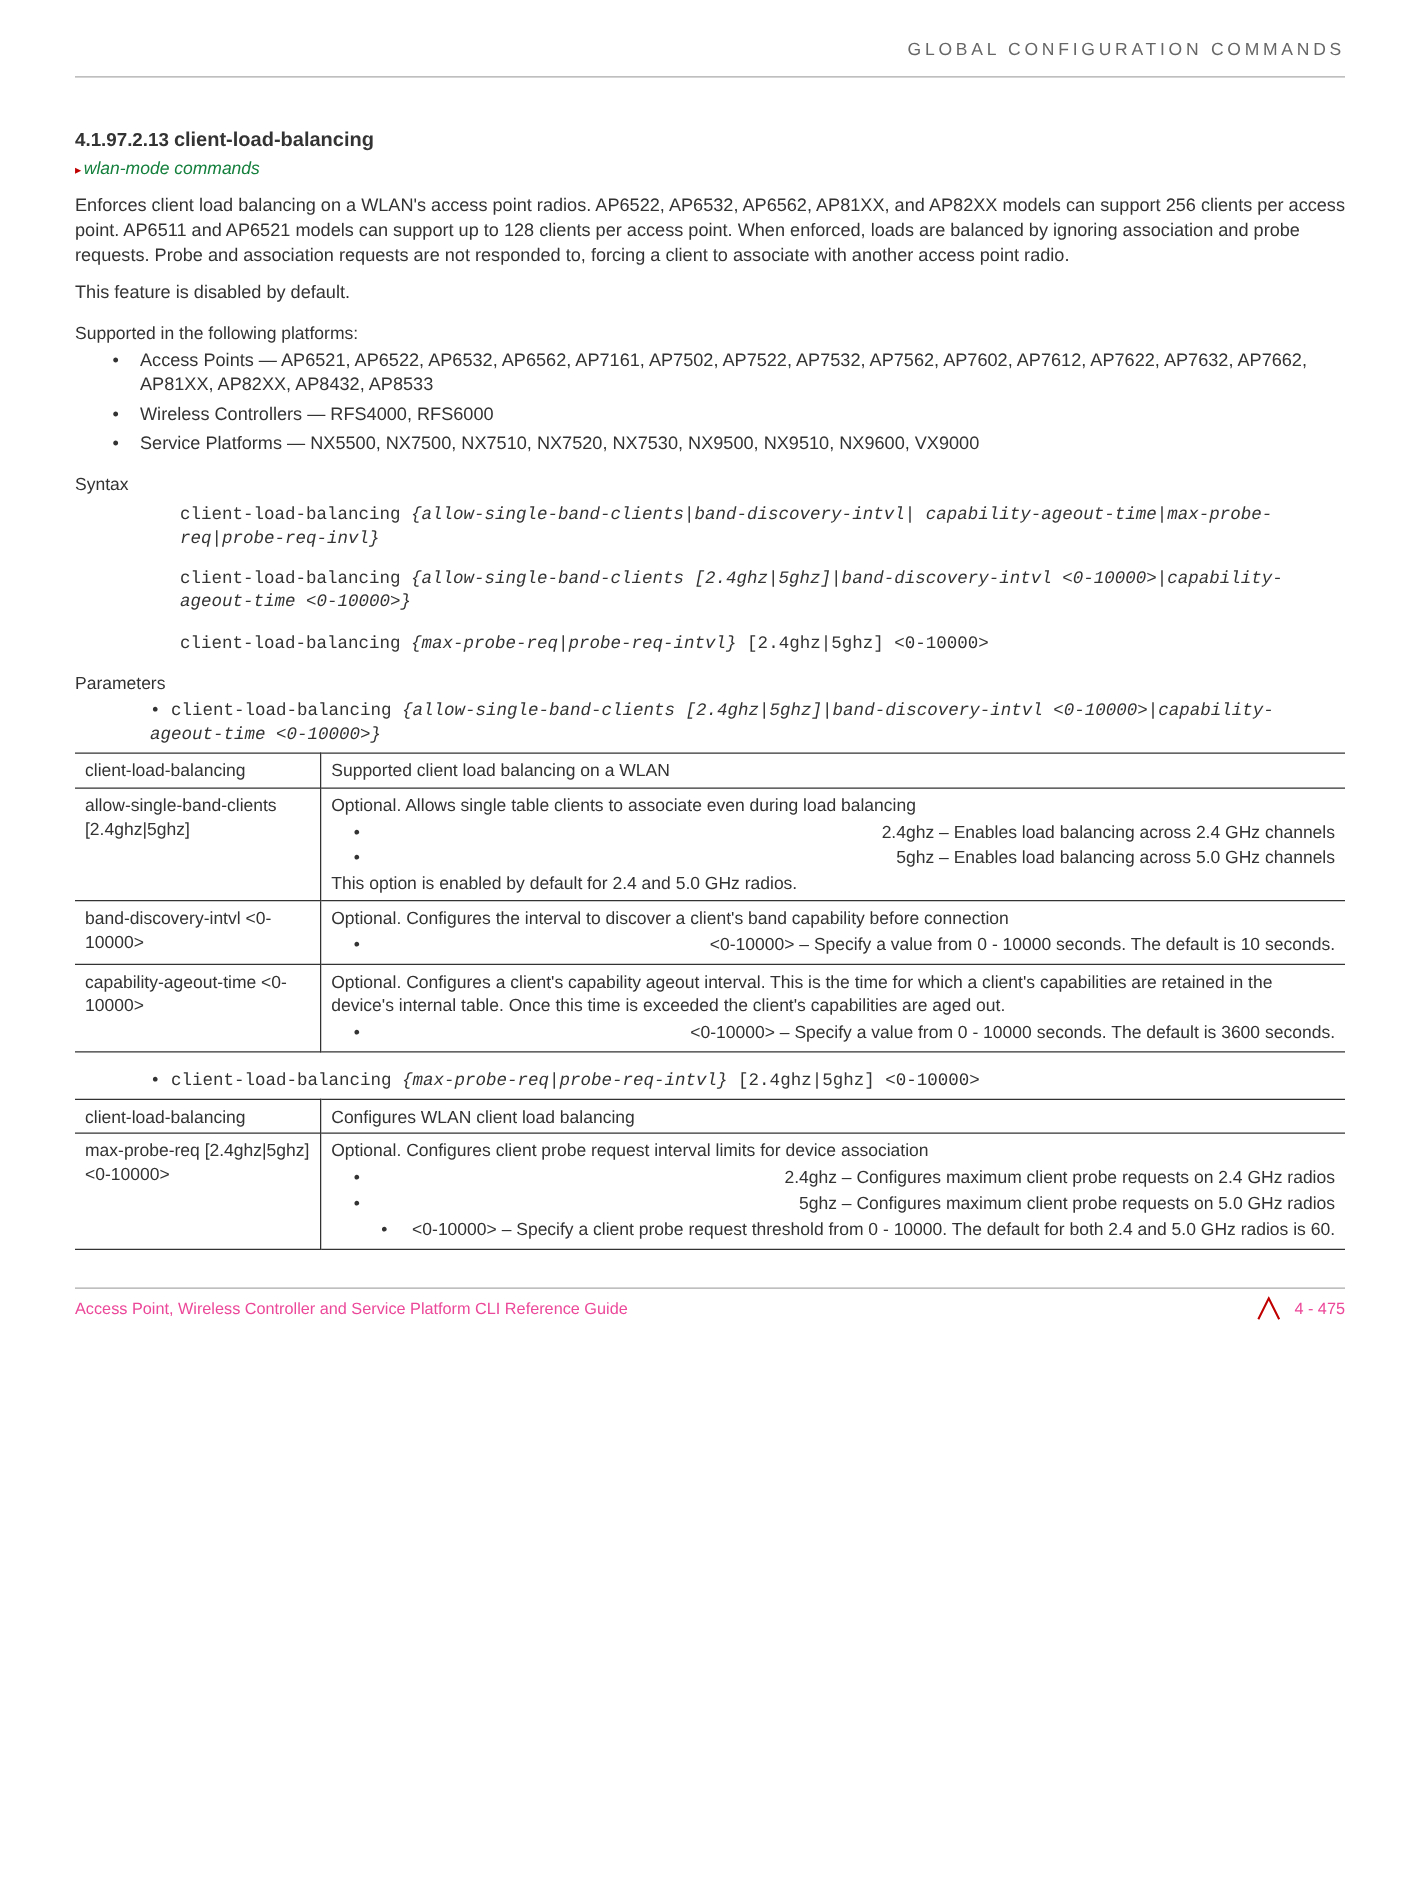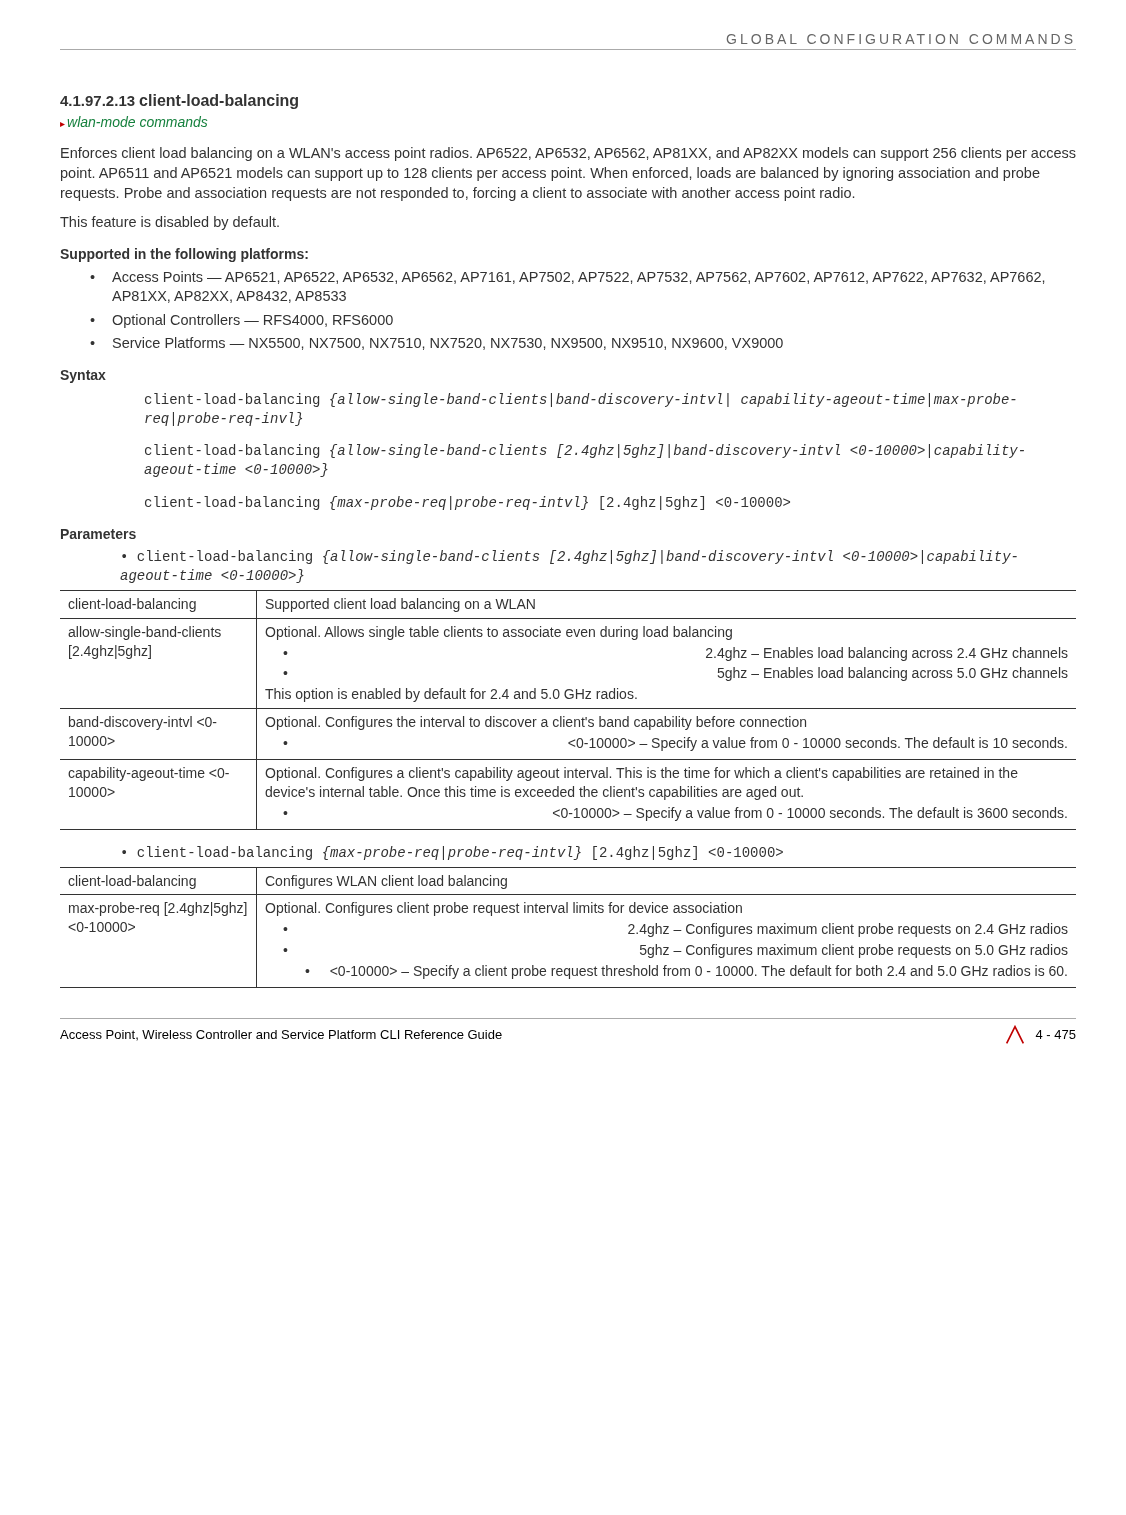--- a/index.html
+++ b/index.html
@@ -12,40 +12,40 @@
     box-sizing: border-box;
     line-height: 1.35;
   }
   .header-right {
     text-align: right;
     font-size: 14px;
     letter-spacing: 3px;
     color: #666;
     font-weight: 300;
     border-bottom: 0.5px solid #aaa;
-    padding-bottom: 0;
+    padding-bottom: 12px;
     margin-bottom: 40px;
   }
   .sec-num { font-weight: bold; font-size: 15px; }
   .sec-title { font-weight: bold; font-size: 16px; }
   .breadcrumb {
     color: #15803d;
     font-style: italic;
     font-size: 14px;
     margin: 2px 0 12px 0;
   }
   .breadcrumb::before {
     content: "▸";
     font-style: normal;
     margin-right: 2px;
     font-size: 10px;
     color: #c00000;
   }
   p { margin: 10px 0; }
-  .bold-label { font-weight: bold; font-size: 14px; margin-top: 12px; }
+  .bold-label { font-weight: normal; font-size: 14px; margin-top: 12px; }
   ul.plat { margin: 2px 0 10px 30px; padding: 0; }
   ul.plat li { list-style: none; position: relative; padding-left: 22px; margin: 4px 0; }
   ul.plat li::before { content: "•"; position: absolute; left: 0; }
   .mono { font-family: "Courier New", monospace; font-size: 14px; }
   .ital { font-style: italic; }
   .syntax-block { margin: 6px 0 6px 84px; }
   .param-lead { margin: 4px 0 4px 60px; }
   table { width: 100%; border-collapse: collapse; margin: 4px 0 14px 0; font-size: 14px; }
   td { border-top: 1px solid #333; border-bottom: 1px solid #333; padding: 4px 8px; vertical-align: top; }
   td:first-child { width: 180px; border-right: 1px solid #333; }
@@ -54,21 +54,21 @@
   td ul li::before { content: "•"; position: absolute; left: 0; }
   td ul ul { padding-left: 8px; }
   .footer {
     display: flex;
     justify-content: space-between;
     align-items: center;
     border-top: 0.5px solid #aaa;
     padding-top: 6px;
     margin-top: 30px;
     font-size: 13px;
-    color: #000000;
+    color: #ec4899;
   }
   .footer .pg { display: flex; align-items: center; gap: 10px; text-align: center; }
   .footer svg { height: 20px; width: 22px; }
 </style>
 </head>
 <body>
 
 <div class="header-right">GLOBAL CONFIGURATION COMMANDS</div>
 
 <div>
@@ -77,21 +77,21 @@
   <span class="sec-title">client-load-balancing</span>
 </div>
 <div class="breadcrumb">wlan-mode commands</div>
 
 <p>Enforces client load balancing on a WLAN's access point radios. AP6522, AP6532, AP6562, AP81XX, and AP82XX models can support 256 clients per access point. AP6511 and AP6521 models can support up to 128 clients per access point. When enforced, loads are balanced by ignoring association and probe requests. Probe and association requests are not responded to, forcing a client to associate with another access point radio.</p>
 <p>This feature is disabled by default.</p>
 
 <div class="bold-label">Supported in the following platforms:</div>
 <ul class="plat">
   <li>Access Points — AP6521, AP6522, AP6532, AP6562, AP7161, AP7502, AP7522, AP7532, AP7562, AP7602, AP7612, AP7622, AP7632, AP7662, AP81XX, AP82XX, AP8432, AP8533</li>
-  <li>Optional Controllers — RFS4000, RFS6000</li>
+  <li>Wireless Controllers — RFS4000, RFS6000</li>
   <li>Service Platforms — NX5500, NX7500, NX7510, NX7520, NX7530, NX9500, NX9510, NX9600, VX9000</li>
 </ul>
 
 <div class="bold-label">Syntax</div>
 <div class="syntax-block mono">
   <span>client-load-balancing </span><span class="ital">{allow-single-band-clients|band-discovery-intvl| capability-ageout-time|max-probe-req|probe-req-invl}</span>
 </div>
 <div class="syntax-block mono" style="margin-top:14px">
   <span>client-load-balancing </span><span class="ital">{allow-single-band-clients [2.4ghz|5ghz]|band-discovery-intvl &lt;0-10000&gt;|capability-ageout-time &lt;0-10000&gt;}</span>
 </div>

